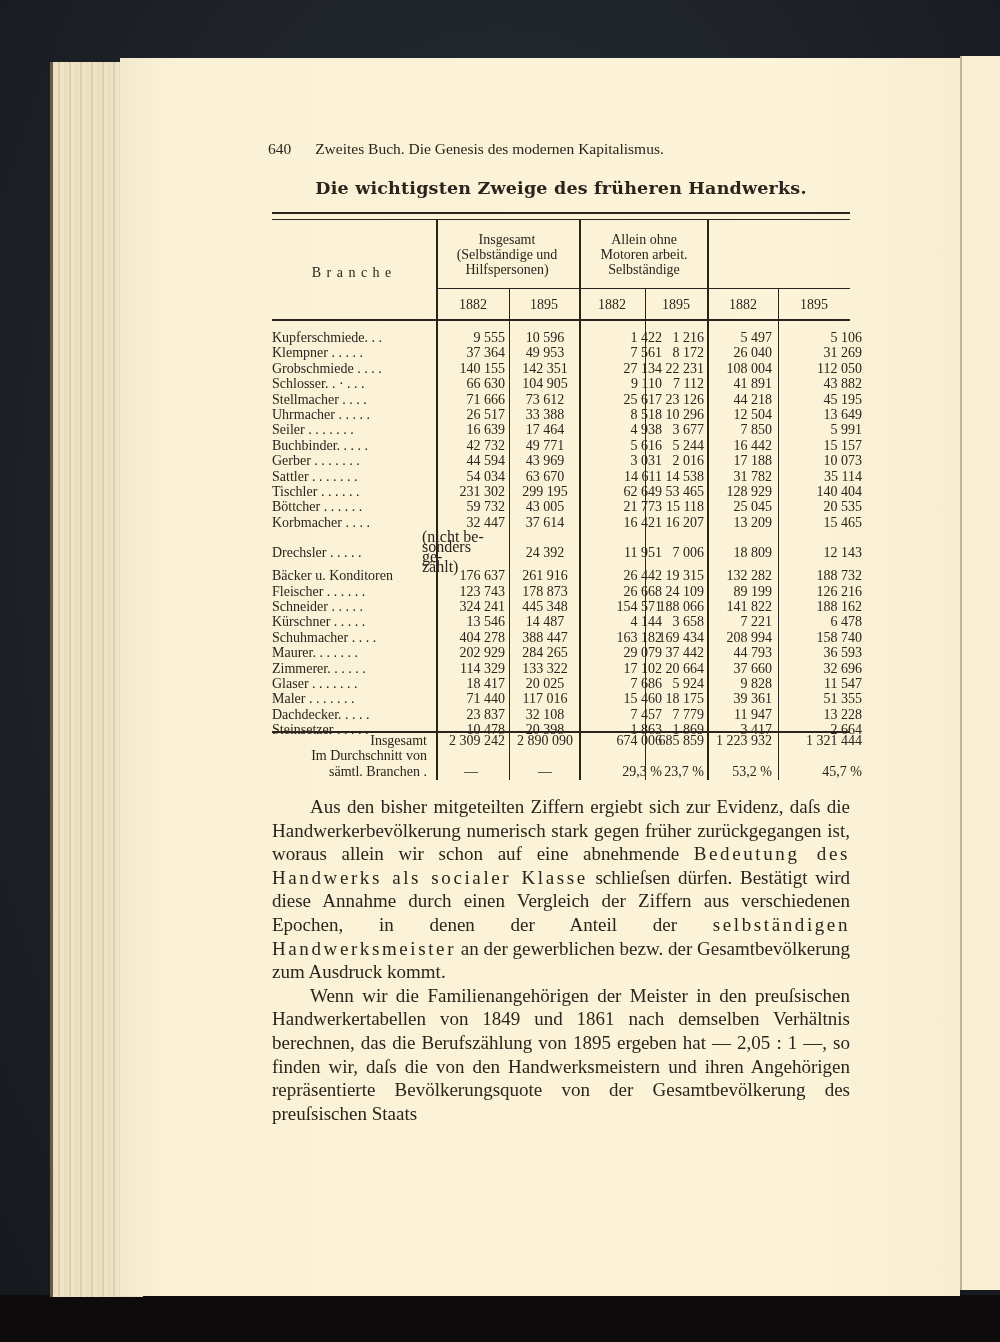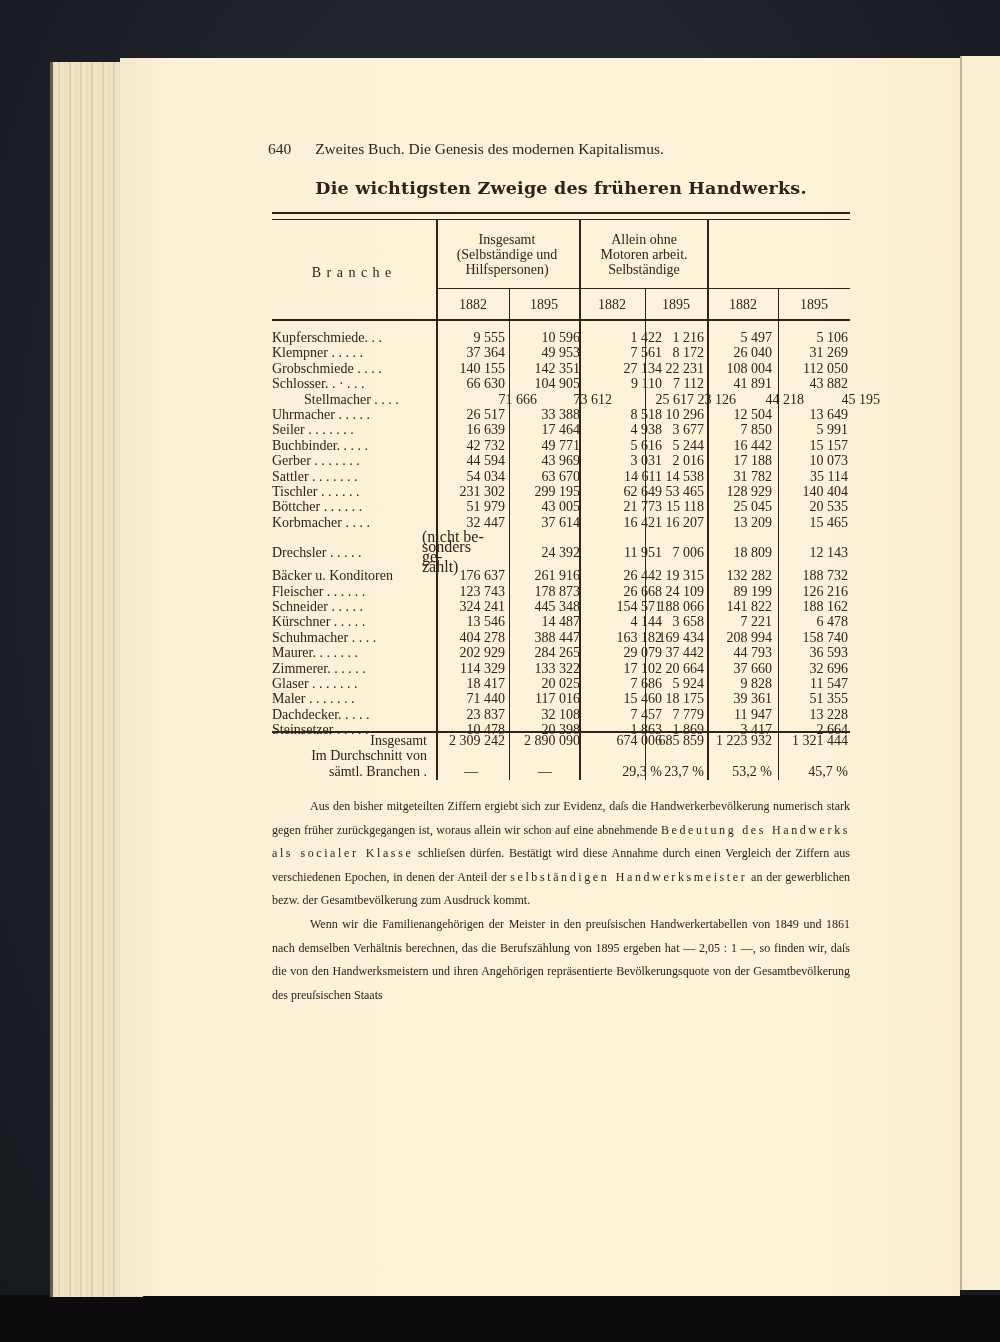--- a/index.html
+++ b/index.html
@@ -48,29 +48,29 @@
     position: absolute; top: 80px; left: 0; width: 578px; height: 230px;
   }
   .hcell { position: absolute; text-align: center; font-size: 14px; line-height: 15px; }
   .vline { position: absolute; background: #2b241c; width: 1.5px; }
   .hline { position: absolute; background: #2b241c; height: 1px; }
 
   .row { position: absolute; left: 0; width: 578px; height: 15.4px; font-size: 14px; line-height: 15.4px; }
   .cell { position: absolute; top: 0; text-align: right; white-space: nowrap; }
   .name { position: absolute; left: 0; top: 0; white-space: nowrap; }
   .c0 { left: 165px; width: 68px; }
-  .c1 { left: 238px; width: 70px; }
+  .c1 { left: 238px; width: 70px; text-align: center; }
   .c2 { left: 328px; width: 62px; }
   .c3 { left: 374px; width: 58px; }
   .c4 { left: 436px; width: 64px; }
-  .c5 { left: 506px; width: 70px; }
+  .c5 { left: 520px; width: 70px; }
   .small { font-size: 16px; line-height: 10px; text-align: left; position:absolute; left:150px; width:72px; }
 
   .body-text {
-    position: absolute; top: 655px; left: 0; width: 578px; font-size: 12px; line-height: 23.6px;
+    position: absolute; top: 655px; left: 0; width: 578px; font-size: 19px; line-height: 23.6px;
     text-align: justify;
   }
   .body-text p { margin: 0; text-indent: 38px; }
   .spaced { letter-spacing: 2.6px; }
 </style>
 </head>
 <body>
 
 <div class="bg-texture"></div>
 <div class="bottom-dark"></div>
@@ -149,21 +149,21 @@
       </div>
       <div class="row" style="top: 236.2px;">
         <span class="name">Schlosser. . · . . .</span>
         <span class="cell c0">66 630</span>
         <span class="cell c1">104 905</span>
         <span class="cell c2">9 110</span>
         <span class="cell c3">7 112</span>
         <span class="cell c4">41 891</span>
         <span class="cell c5">43 882</span>
       </div>
-      <div class="row" style="top: 251.6px; margin-left: 32px;">
+      <div class="row" style="top: 251.6px;">
         <span class="name">Stellmacher  . . . .</span>
         <span class="cell c0">71 666</span>
         <span class="cell c1">73 612</span>
         <span class="cell c2">25 617</span>
         <span class="cell c3">23 126</span>
         <span class="cell c4">44 218</span>
         <span class="cell c5">45 195</span>
       </div>
       <div class="row" style="top: 267px;">
         <span class="name">Uhrmacher . . . . .</span>
@@ -214,21 +214,21 @@
         <span class="name">Tischler . . . . . .</span>
         <span class="cell c0">231 302</span>
         <span class="cell c1">299 195</span>
         <span class="cell c2">62 649</span>
         <span class="cell c3">53 465</span>
         <span class="cell c4">128 929</span>
         <span class="cell c5">140 404</span>
       </div>
       <div class="row" style="top: 359.4px;">
         <span class="name">Böttcher . . . . . .</span>
-        <span class="cell c0">51 979</span>
+        <span class="cell c0">59 732</span>
         <span class="cell c1">43 005</span>
         <span class="cell c2">21 773</span>
         <span class="cell c3">15 118</span>
         <span class="cell c4">25 045</span>
         <span class="cell c5">20 535</span>
       </div>
       <div class="row" style="top: 374.8px;">
         <span class="name">Korbmacher  . . . .</span>
         <span class="cell c0">32 447</span>
         <span class="cell c1">37 614</span>

